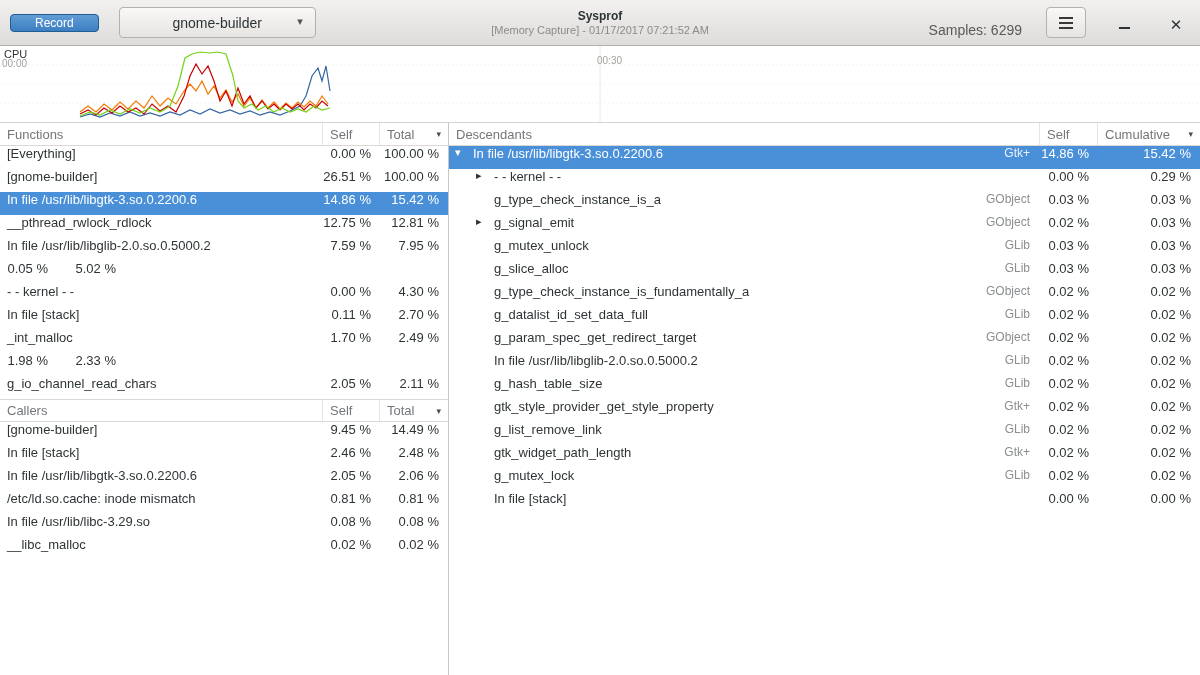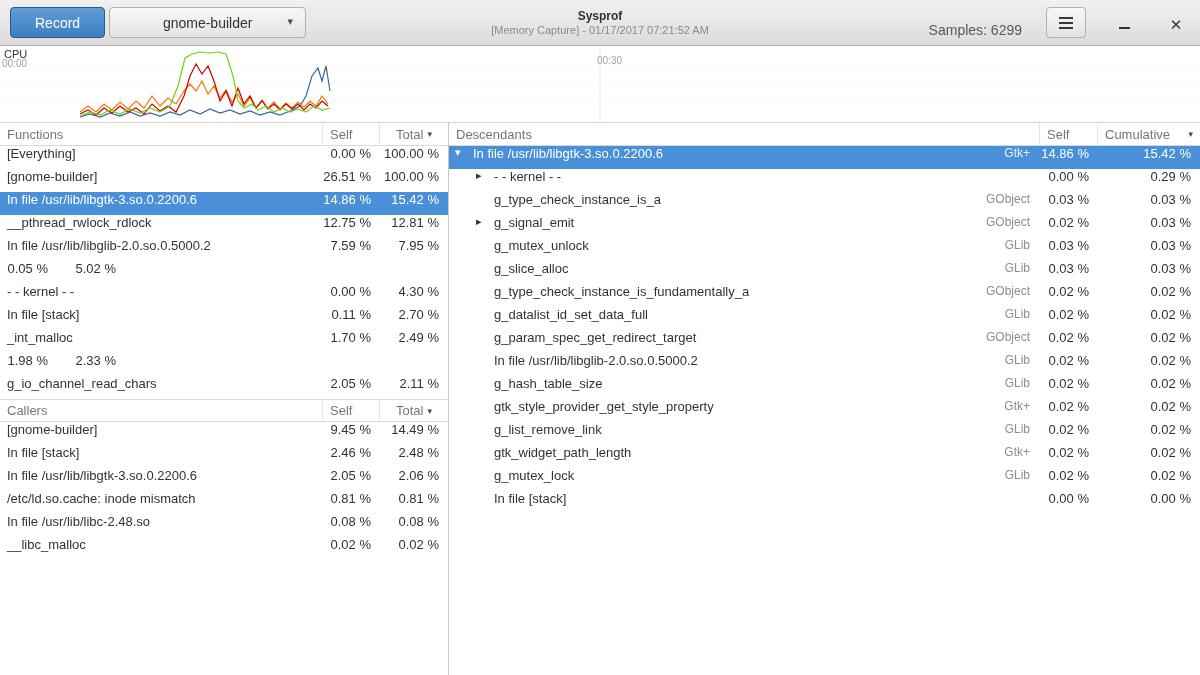--- a/index.html
+++ b/index.html
@@ -3,24 +3,24 @@
 <meta charset="utf-8">
 <style>
   *{box-sizing:border-box;margin:0;padding:0}
   html,body{width:1200px;height:675px;overflow:hidden}
   body{font-family:"Liberation Sans",sans-serif;font-size:13px;color:#2e3436;background:#fff}
 
   
   .headerbar{height:46px;background:linear-gradient(#f2f1f0,#dedcda);border-bottom:1px solid #b3b0ab;
     display:flex;align-items:center;padding:0 10px;position:relative}
   .btn{font-family:inherit;cursor:default}
-  .record-btn{height:31px;padding:0 24px;border-radius:4px;border:1px solid #1f5d94;
+  .record-btn{height:18px;padding:0 24px;border-radius:4px;border:1px solid #1f5d94;
     background:linear-gradient(rgba(255,255,255,.18),rgba(0,0,0,.06)),var(--accent);
-    color:#fff;font-size:14px}
-  .process-btn{position:relative;height:31px;width:197px;margin-left:4px;border-radius:4px;
+    color:#fff;font-size:12px}
+  .process-btn{position:relative;height:31px;width:197px;margin-left:20px;border-radius:4px;
     border:1px solid #b4b0ab;background:linear-gradient(#f9f8f7,#e6e4e1);
     font-size:14px;color:#2e3436;text-align:center}
   .process-btn .dd-arrow{position:absolute;right:12px;top:7px;font-size:11px;color:#55524e}
   .titlebox{position:absolute;left:0;right:0;text-align:center;pointer-events:none}
   .title{font-weight:bold;font-size:12px;color:#2e3436}
   .subtitle{font-size:11px;color:#8d8a85;margin-top:1px}
   .header-right{margin-left:auto;display:flex;align-items:flex-end;gap:24px;z-index:1}
   .samples{color:#5b5954;font-size:14px}
   .menu-btn{width:40px;height:31px;border-radius:4px;border:1px solid #b4b0ab;
     background:linear-gradient(#f9f8f7,#e6e4e1);display:flex;align-items:center;justify-content:center}
@@ -43,21 +43,21 @@
   .left-pane{width:449px;border-right:1px solid #c8c6c2;display:flex;flex-direction:column;background:#fff}
   .right-pane{flex:1;display:flex;flex-direction:column;background:#fff}
 
   .thead{display:flex;height:23px;background:#fff;border-bottom:1px solid #dcd9d5;flex-shrink:0}
   .thead.topline{border-top:1px solid #dcd9d5}
   .th{color:#73767a;font-size:13px;padding:0 7px;border-right:1px solid #e7e5e1;
     display:flex;align-items:center;white-space:nowrap}
   .th:last-child{border-right:none}
   .th.name{flex:1}
   .th.w-self{width:57px}
-  .th.w-total{width:68px;justify-content:center}
+  .th.w-total{width:68px;justify-content:space-between}
   .th.w-self2{width:58px}
   .th.w-cum{width:102px;justify-content:space-between}
   .sort-arrow{font-size:9px;color:#4a4a48;margin-left:4px}
 
   .row{display:flex;height:23px;align-items:flex-start;background:#fff}
   .row .name{flex:1;padding:0 7px;white-space:nowrap;overflow:hidden;text-overflow:clip}
   .row .num{text-align:right;padding-right:9px;white-space:nowrap}
   .row .w-self{width:57px}
   .row .w-total{width:68px}
   .row .w-self2{width:58px}
@@ -207,21 +207,21 @@
           <span class="cell name">In file /usr/lib/libgtk-3.so.0.2200.6</span>
           <span class="cell num w-self">2.05 %</span>
           <span class="cell num w-total">2.06 %</span>
         </div>
         <div class="row">
           <span class="cell name">/etc/ld.so.cache: inode mismatch</span>
           <span class="cell num w-self">0.81 %</span>
           <span class="cell num w-total">0.81 %</span>
         </div>
         <div class="row">
-          <span class="cell name">In file /usr/lib/libc-2.48.so</span>
+          <span class="cell name">In file /usr/lib/libc-3.29.so</span>
           <span class="cell num w-self">0.08 %</span>
           <span class="cell num w-total">0.08 %</span>
         </div>
         <div class="row">
           <span class="cell name">__libc_malloc</span>
           <span class="cell num w-self">0.02 %</span>
           <span class="cell num w-total">0.02 %</span>
         </div>
       </div>
   </div>

